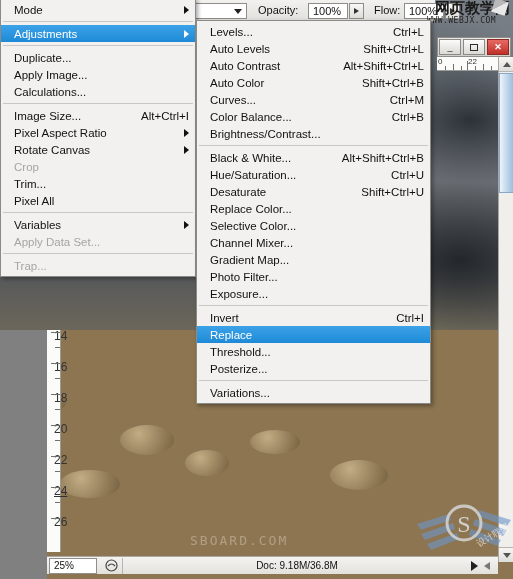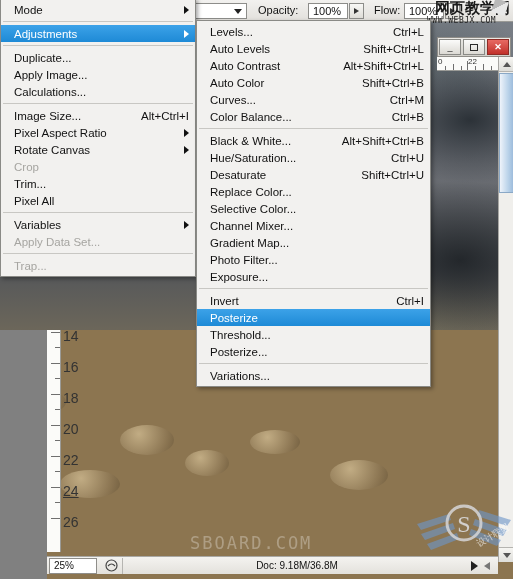--- a/index.html
+++ b/index.html
@@ -33,21 +33,21 @@
       linear-gradient(180deg,#9f8b66 0%, #b39e76 35%, #a08c66 70%, #8f7b58 100%);
   }
   .rockblob {
     position:absolute; border-radius:50%;
     background: radial-gradient(circle at 35% 30%, #cbb68d, #8b7552 70%, #6d5a3c 100%);
     opacity:.85;
   }
 
   
   .options-bar {
-    position: absolute; left: 0; top: 0; width: 513px; height: 22px;
+    position: absolute; left: 0; top: 0; width: 435px; height: 22px;
     background: linear-gradient(180deg,#f2f1ef,#e2e0dc);
     border-bottom: 1px solid #9a9a96;
   }
   .opt-dd {
     position: absolute; left: 195px; top: 3px; width: 52px; height: 16px;
     background: #fff; border: 1px solid #8d8d8a;
     display: flex; align-items: center; justify-content: flex-end; padding-right: 4px;
   }
   .opt-dd .chev { width:0;height:0;border-left:4px solid transparent;border-right:4px solid transparent;border-top:5px solid #222; }
   .opt-label { position:absolute; top:4px; font-size:11px; color:#111; }
@@ -99,21 +99,21 @@
   .tri-dn { width:0;height:0;border-left:4px solid transparent;border-right:4px solid transparent;border-top:5px solid #555; }
   .vthumb { position:absolute; top:16px; left:0; width:15px; height:120px;
             background:linear-gradient(90deg,#eef3fa,#bcd4ea 60%,#9dbcdc); border:1px solid #8aa8c6; }
 
   
   .left-gray { position:absolute; left:0; top:330px; width:47px; height:249px; background:#808080; }
 
   
   .vruler { position:absolute; left:47px; top:330px; width:14px; height:222px;
             background:#fbfbf9; border-right:1px solid #9b9b97; }
-  .vruler .lbl { position:absolute; left:16px; font-size:14px; color:#333; line-height:8px;
+  .vruler .lbl { position:absolute; left:7px; font-size:12px; color:#333; line-height:8px;
                  width:9px; text-align:left; }
   .vruler .tk { position:absolute; right:0; height:1px; background:#6f6f6f; }
 
   
   .statusbar { position:absolute; left:47px; top:556px; width:451px; height:18px;
                background:linear-gradient(180deg,#f4f3f0,#e3e1dc); border-top:1px solid #a9a8a4;
                display:flex; align-items:center; font-size:10px; color:#111; }
   .sb-zoom { width:48px; height:16px; background:#fff; border:1px solid #8f8e8a; margin-left:2px;
              display:flex;align-items:center; padding-left:4px; }
   .sb-icon { width:22px;height:16px; margin-left:4px; display:flex;align-items:center;justify-content:center;
@@ -150,21 +150,21 @@
   .wm-pink {
     position:absolute; left:212px; top:222px; width:235px; height:34px;
     font-size:30px; color:rgba(226,150,150,.55); font-family:"Liberation Sans", sans-serif;
     letter-spacing:1px; pointer-events:none;
   }
   
   .wm-logo { position:absolute; left:415px; top:490px; width:98px; height:70px; pointer-events:none; opacity:.82; }
   .wm-logo .cntxt { position:absolute; right:2px; bottom:18px; font-size:9px; color:rgba(255,255,255,.75);
                     transform:rotate(-30deg); font-family:"DejaVu Sans Mono", monospace; }
   
-  .wm-bottom { position:absolute; left:190px; top:533px; font-size:17px; letter-spacing:2px;
+  .wm-bottom { position:absolute; left:190px; top:533px; font-size:13px; letter-spacing:2px;
                color:rgba(255,255,255,.30); font-family:"DejaVu Sans Mono", monospace; pointer-events:none;}
 </style>
 </head>
 <body>
 
 <div id="root">
 
   <div class="photo-bg"></div>
   <div class="cracked">
     <div class="rockblob" style="left:120px;top:95px;width:54px;height:30px;"></div>
@@ -364,20 +364,23 @@
         <span class="accel">Shift+Ctrl+B</span>
       </div>
       <div class="mi">
         <span class="label">Curves...</span>
         <span class="accel">Ctrl+M</span>
       </div>
       <div class="mi">
         <span class="label">Color Balance...</span>
         <span class="accel">Ctrl+B</span>
       </div>
+      <div class="mi">
+        <span class="label">Brightness/Contrast...</span>
+      </div>
       <div class="sep"></div>
       <div class="mi">
         <span class="label">Black &amp; White...</span>
         <span class="accel">Alt+Shift+Ctrl+B</span>
       </div>
       <div class="mi">
         <span class="label">Hue/Saturation...</span>
         <span class="accel">Ctrl+U</span>
       </div>
       <div class="mi">
@@ -401,21 +404,21 @@
       </div>
       <div class="mi">
         <span class="label">Exposure...</span>
       </div>
       <div class="sep"></div>
       <div class="mi">
         <span class="label">Invert</span>
         <span class="accel">Ctrl+I</span>
       </div>
       <div class="mi hl">
-        <span class="label">Posterize</span>
+        <span class="label">Replace</span>
       </div>
       <div class="mi">
         <span class="label">Threshold...</span>
       </div>
       <div class="mi">
         <span class="label">Posterize...</span>
       </div>
       <div class="sep"></div>
       <div class="mi">
         <span class="label">Variations...</span>

